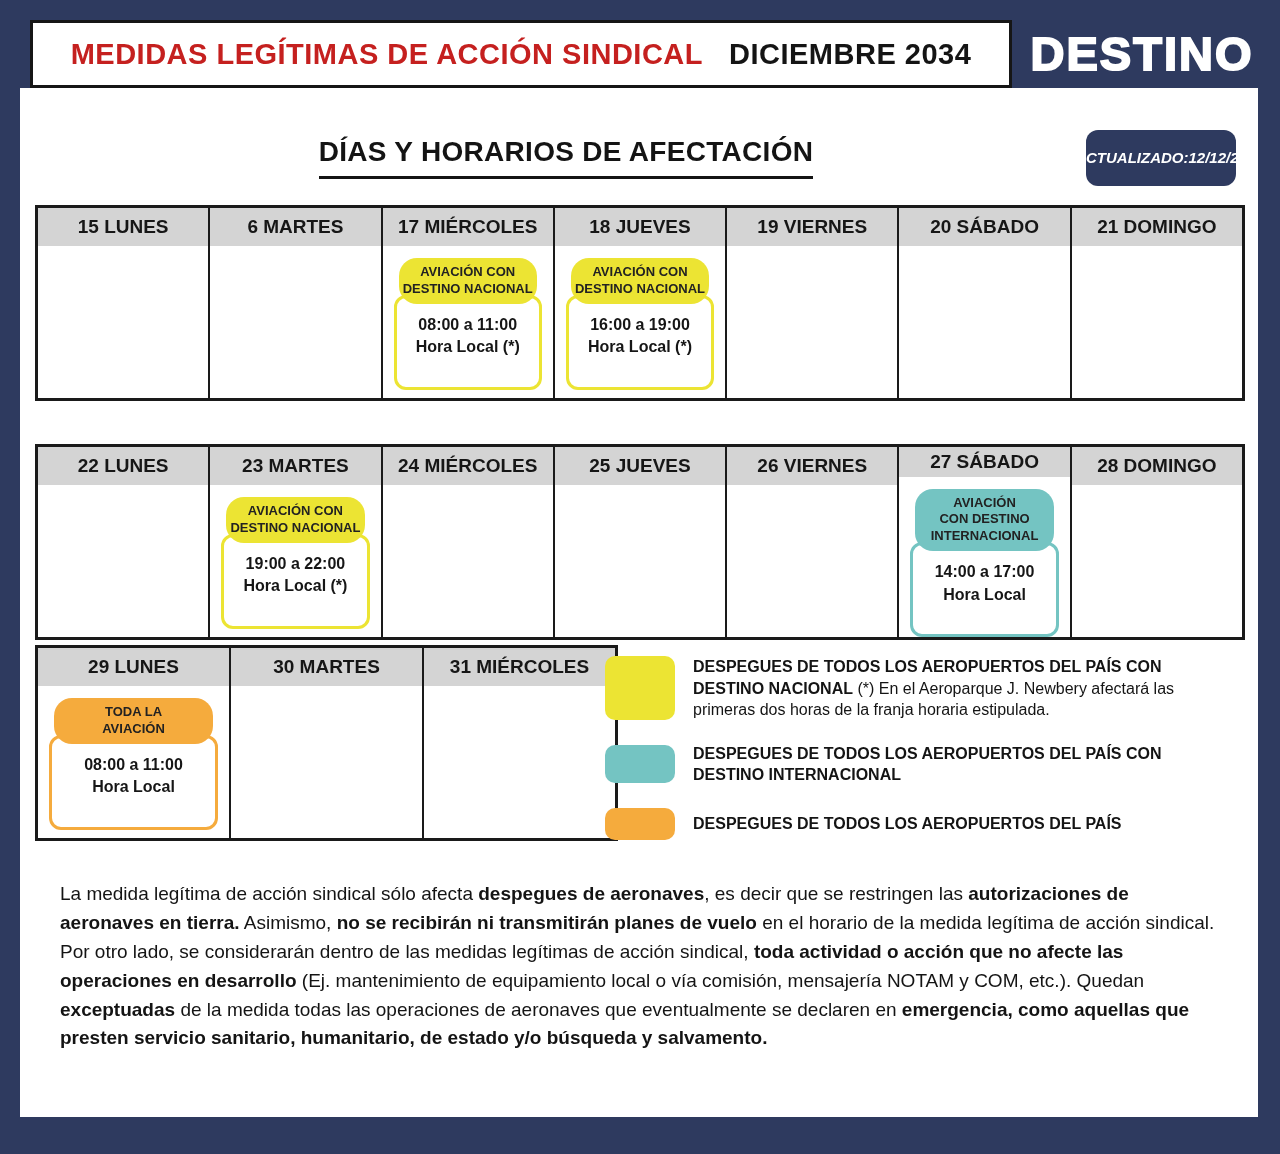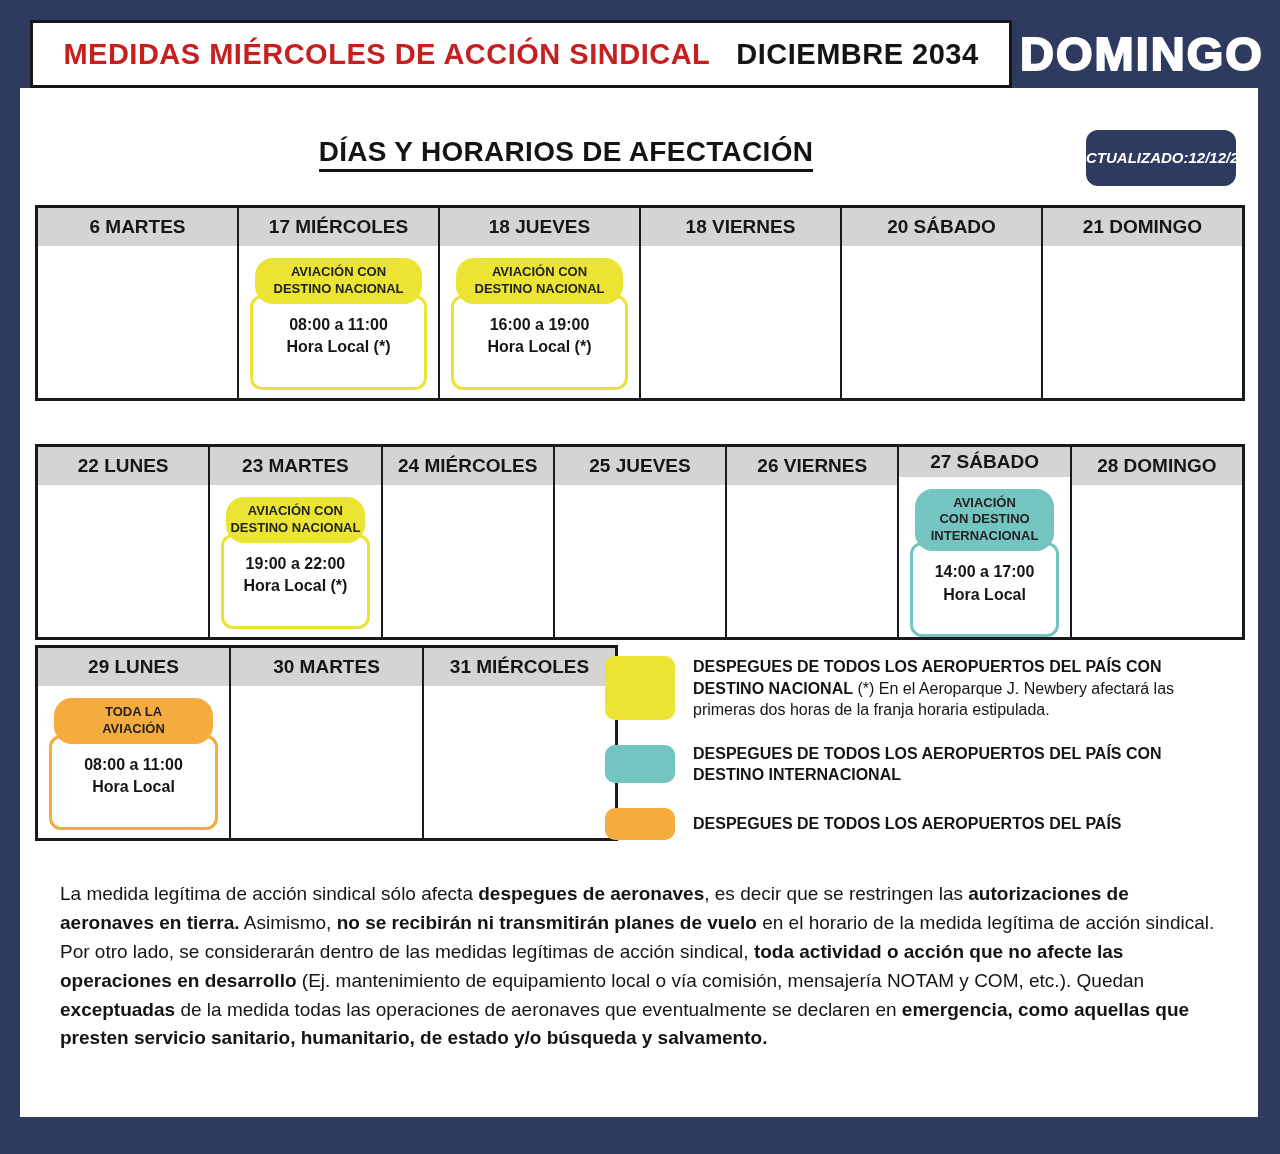--- a/index.html
+++ b/index.html
@@ -12,21 +12,21 @@
   .hdr-red{color:var(--red,#c5201f);font-weight:700;font-size:29px;letter-spacing:.5px;white-space:nowrap;}
   .hdr-month{color:#141414;font-weight:700;font-size:29px;letter-spacing:.5px;white-space:nowrap;}
   .brand{position:absolute;left:1022px;top:18px;width:240px;height:70px;display:flex;align-items:center;justify-content:center;
     color:#fff;font-weight:700;font-size:47px;letter-spacing:2px;-webkit-text-stroke:2px #fff;}
 
   
   .panel{position:absolute;left:20px;top:88px;width:1238px;height:1029px;background:#fff;}
 
   .title-wrap{position:absolute;top:48px;left:0;width:1092px;text-align:center;}
   .main-title{display:inline-block;margin:0;color:#141414;font-weight:700;font-size:28px;letter-spacing:.3px;
-    border-bottom:3px solid #141414;padding-bottom:1px;}
+    border-bottom:3px solid #141414;padding-bottom:8px;}
 
   .updated-badge{position:absolute;top:42px;right:22px;width:150px;height:56px;background:var(--navy,#2e3a5f);
     border-radius:12px;color:#fff;font-style:italic;font-weight:700;font-size:15px;line-height:1.45;
     display:flex;flex-direction:row;align-items:center;justify-content:center;}
 
   
   .week{position:absolute;left:15px;display:flex;border:3px solid #1a1a1a;background:#fff;}
   .week1{top:117px;width:1210px;height:196px;}
   .week2{top:356px;width:1210px;height:196px;}
   .week3{top:557px;width:583px;height:196px;}
@@ -64,39 +64,43 @@
   .footer-text{position:absolute;left:40px;top:792px;width:1168px;margin:0;
     font-size:19px;line-height:1.52;color:#141414;}
   .footer-text b{font-weight:700;}
 </style>
 </head>
 <body>
 
 <div class="canvas">
 
   <div class="header-box">
-    <span class="hdr-red">MEDIDAS MIÉRCOLES DE ACCIÓN SINDICAL</span>
+    <span class="hdr-red">MEDIDAS LEGÍTIMAS DE ACCIÓN SINDICAL</span>
     <span class="hdr-month">DICIEMBRE 2034</span>
   </div>
-  <div class="brand">DOMINGO</div>
+  <div class="brand">DESTINO</div>
 
   <div class="panel">
 
     <div class="title-wrap">
       <h1 class="main-title">DÍAS Y HORARIOS DE AFECTACIÓN</h1>
     </div>
 
     <div class="updated-badge">
       <span>ACTUALIZADO:</span>
       <span>12/12/25</span>
     </div>
 
     <div id="weeks-zone">
         <div class="week week1">
           <div class="day-cell">
+            <div class="day-head">15 LUNES</div>
+            <div class="day-body"></div>
+          </div>
+          <div class="day-cell">
             <div class="day-head">6 MARTES</div>
             <div class="day-body"></div>
           </div>
           <div class="day-cell">
             <div class="day-head">17 MIÉRCOLES</div>
             <div class="day-body">
               <div class="event">
                 <div class="event-tag yellow">
                   <div>AVIACIÓN CON</div>
                   <div>DESTINO NACIONAL</div>
@@ -117,21 +121,21 @@
                   <div>DESTINO NACIONAL</div>
                 </div>
                 <div class="event-time yellow">
                   <div>16:00 a 19:00</div>
                   <div>Hora Local (*)</div>
                 </div>
               </div>
             </div>
           </div>
           <div class="day-cell">
-            <div class="day-head">18 VIERNES</div>
+            <div class="day-head">19 VIERNES</div>
             <div class="day-body"></div>
           </div>
           <div class="day-cell">
             <div class="day-head">20 SÁBADO</div>
             <div class="day-body"></div>
           </div>
           <div class="day-cell">
             <div class="day-head">21 DOMINGO</div>
             <div class="day-body"></div>
           </div>

